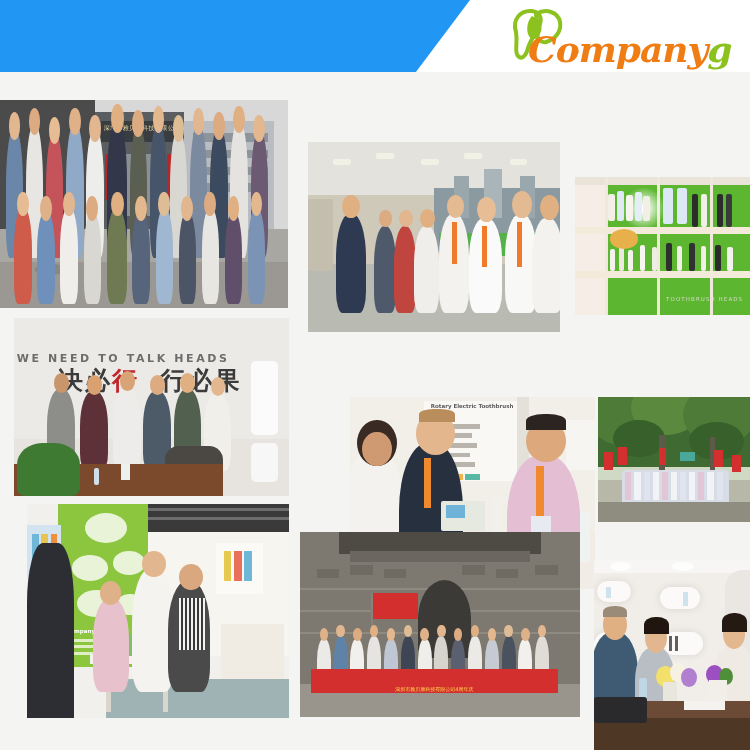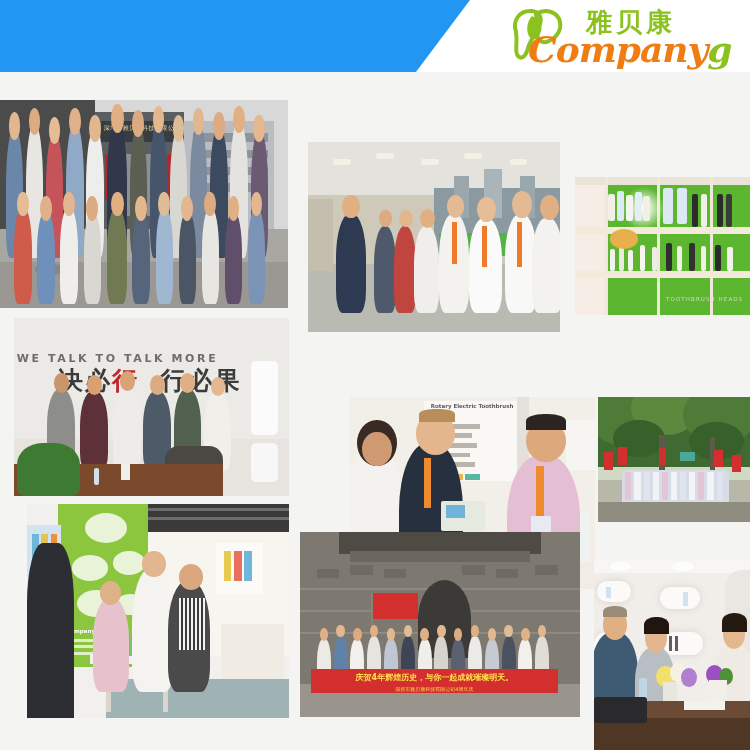--- a/index.html
+++ b/index.html
@@ -198,21 +198,20 @@
 
 <div id="header">
   <div id="header-blue"></div>
 
   <div id="logo">
     <svg class="logo-mark" viewBox="0 0 62 60">
       <path d="M10 26 C6 14 14 4 26 5 C34 6 36 12 34 18 C32 25 26 30 22 42 C20 50 16 54 12 50 C8 46 12 38 10 26 Z" fill="none" stroke="#8cc220" stroke-width="4" stroke-linecap="round"></path>
       <path d="M30 8 C40 2 52 6 54 16 C56 26 48 34 40 36 C34 37 30 32 32 26 C34 20 30 14 30 8 Z" fill="none" stroke="#8cc220" stroke-width="4" stroke-linecap="round"></path>
       <path d="M26 10 C34 14 38 20 34 28 C30 36 24 34 22 28 C20 22 22 14 26 10 Z" fill="#8cc220"></path>
     </svg>
-    <div class="logo-cn">雅贝康</div>
     <div class="logo-en"><span>Company</span><span class="g-green">g</span></div>
   </div>
 </div>
 
 <div id="gallery">
 
   <div class="photo" id="p1">
     <div class="scene">
       <div class="band bldgL"></div>
       <div class="band bldgC"></div>
@@ -355,21 +354,21 @@
       <div class="shelf" style="top:68%;"></div>
       <div class="blob" style="left:20%;top:38%;width:16%;height:14%;background:#e8b04a;"></div>
       <div class="lbl" style="left:52%;top:86%;font-size:5.5px;color:#d9d9cc;letter-spacing:1.1px;">TOOTHBRUSH HEADS</div>
     </div>
   </div>
 
   <div class="photo" id="p4">
     <div class="scene">
       <div class="rect wall"></div>
       <div class="rect" style="left:0;top:68%;width:100%;height:32%;background:#e7e4df;"></div>
-      <div class="lbl en1">WE TALK TO TALK MORE</div>
+      <div class="lbl en1">WE NEED TO TALK HEADS</div>
       <div class="lbl cn2">决必<span class="red">行</span>&nbsp;&nbsp;行必果</div>
       <div class="rect disp"></div>
       <div class="rect" style="left:86%;top:70%;width:10%;height:22%;background:#f7f7f7;border-radius:5px;"></div>
       <div class="person" style="left:12%;top:40%;width:10%;height:46%;background:#8d8d8a;"></div>
       <div class="head" style="left:14.5%;top:31%;width:5.4%;height:11%;background:#c9956b;"></div>
       <div class="person" style="left:24%;top:41%;width:10%;height:45%;background:#5e3038;"></div>
       <div class="head" style="left:26.5%;top:32%;width:5.4%;height:11%;background:#d9a071;"></div>
       <div class="person" style="left:36%;top:39%;width:10%;height:47%;background:#eeecea;"></div>
       <div class="head" style="left:38.5%;top:30%;width:5.4%;height:11%;background:#d8a376;"></div>
       <div class="person" style="left:47%;top:41%;width:10%;height:45%;background:#4d5a68;"></div>
@@ -541,21 +540,20 @@
       <div class="head" style="left:61%;top:50%;width:3%;height:7%;background:#e0b083;"></div>
       <div class="person" style="left:66%;top:58%;width:5%;height:26%;background:#c6cad2;"></div>
       <div class="head" style="left:67%;top:52%;width:3%;height:7%;background:#e3b88f;"></div>
       <div class="person" style="left:72%;top:56%;width:5%;height:28%;background:#4a5260;"></div>
       <div class="head" style="left:73%;top:50%;width:3%;height:7%;background:#debd96;"></div>
       <div class="person" style="left:78%;top:58%;width:5%;height:26%;background:#f2f0ec;"></div>
       <div class="head" style="left:79%;top:52%;width:3%;height:7%;background:#dfb189;"></div>
       <div class="person" style="left:84%;top:56%;width:5%;height:28%;background:#e0ddd6;"></div>
       <div class="head" style="left:85%;top:50%;width:3%;height:7%;background:#e2b68e;"></div>
       <div class="rect banner"></div>
-      <div class="lbl btxt">庆贺4年辉煌历史，与你一起成就璀璨明天。</div>
       <div class="lbl btxt2">深圳市雅贝康科技有限公司4周年庆</div>
     </div>
   </div>
 
   <div class="photo" id="p9">
     <div class="scene">
       <div class="rect wall"></div>
       <div class="rect" style="left:0;top:0;width:100%;height:7%;background:#f7f6f4;"></div>
       <div class="blob" style="left:10%;top:1%;width:14%;height:5%;background:#fdfdfc;"></div>
       <div class="blob" style="left:50%;top:1%;width:14%;height:5%;background:#fdfdfc;"></div>

